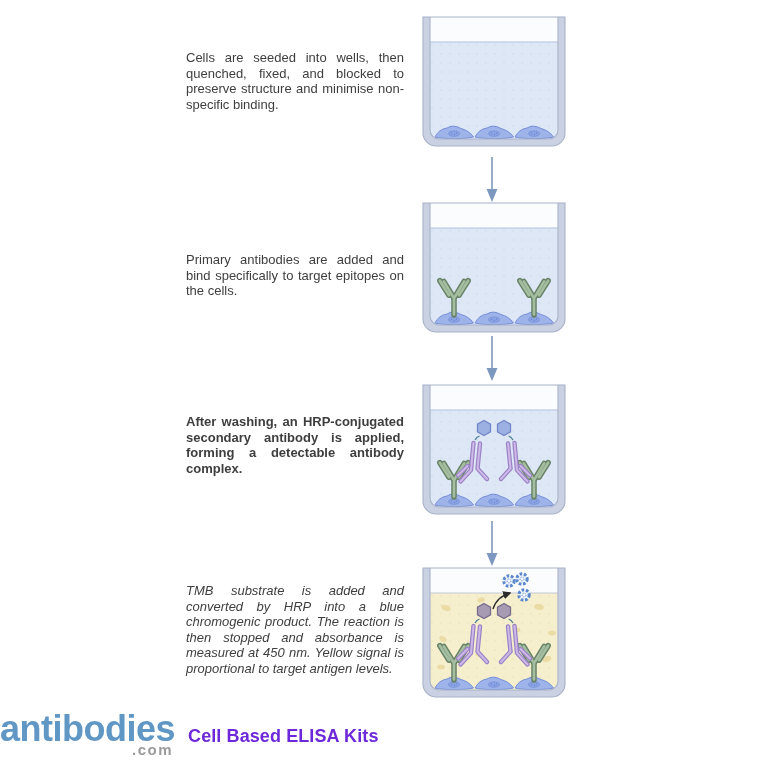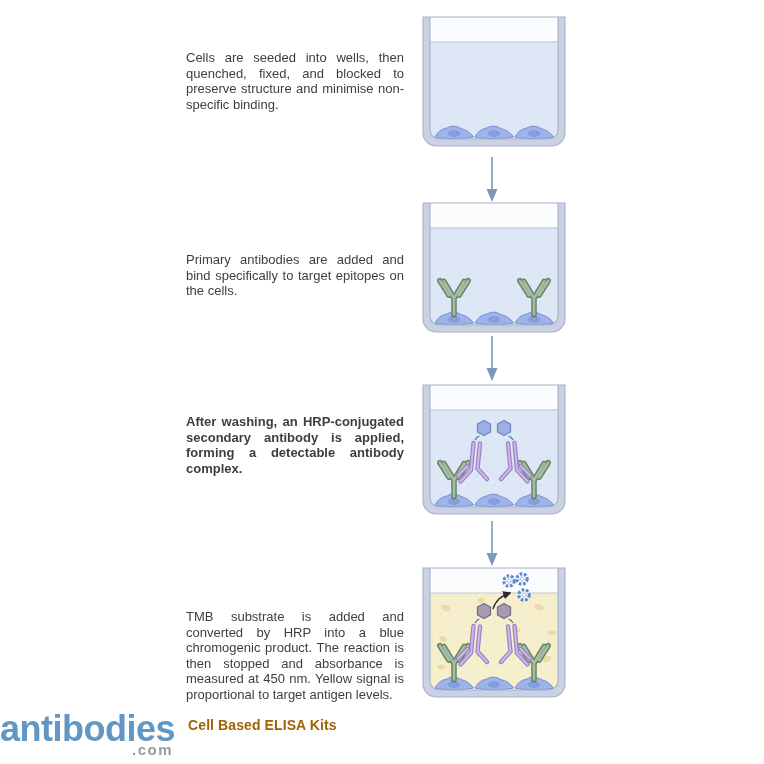--- a/index.html
+++ b/index.html
@@ -5,41 +5,41 @@
   html,body{margin:0;padding:0;background:#ffffff;}
   .canvas{
     position:relative;width:640px;height:764px;background:#ffffff;overflow:hidden;
     font-family:"Liberation Sans", sans-serif;
   }
   .step-text{
     position:absolute;left:186px;width:218px;
     font-size:13px;line-height:15.5px;color:#3e3e3e;
     text-align:justify;text-align-last:left;
   }
-  .t1{top:50px;} .t2{top:252px;} .t3{top:414px;font-weight:bold;} .t4{top:609px;}
+  .t1{top:50px;} .t2{top:252px;} .t3{top:414px;font-weight:bold;} .t4{top:583px;font-style:italic;}
   .well{position:absolute;left:421px;}
   .w1{top:16px;} .w2{top:202px;} .w3{top:384px;}
   .w4{top:567px;--hex-fill:#a69bb3;--hex-stroke:#786d8d;}
   .flow-arrow{position:absolute;left:483px;}
   .a1{top:157px;} .a2{top:336px;} .a3{top:521px;}
   .footer{
     position:absolute;top:711px;left:0;right:0;
     display:flex;align-items:flex-start;gap:13px;
   }
   .logo{position:relative;}
   .brand{
     font-size:36px;font-weight:bold;color:#6097c5;
     letter-spacing:-0.5px;line-height:1;
   }
   .brand-suffix{
     position:absolute;right:2px;bottom:-11px;
     font-size:15px;color:#9b9b9b;letter-spacing:1.5px;font-weight:bold;
   }
   .product-label{
-    font-size:14px;font-weight:bold;color:#a16207;margin-top:6px;
+    font-size:18px;font-weight:bold;color:#6d28d9;margin-top:15px;
     letter-spacing:0.1px;
   }
 </style>
 </head>
 <body>
 
 <div class="canvas">
 
   <svg width="0" height="0" style="position:absolute" aria-hidden="true">
     <defs>

